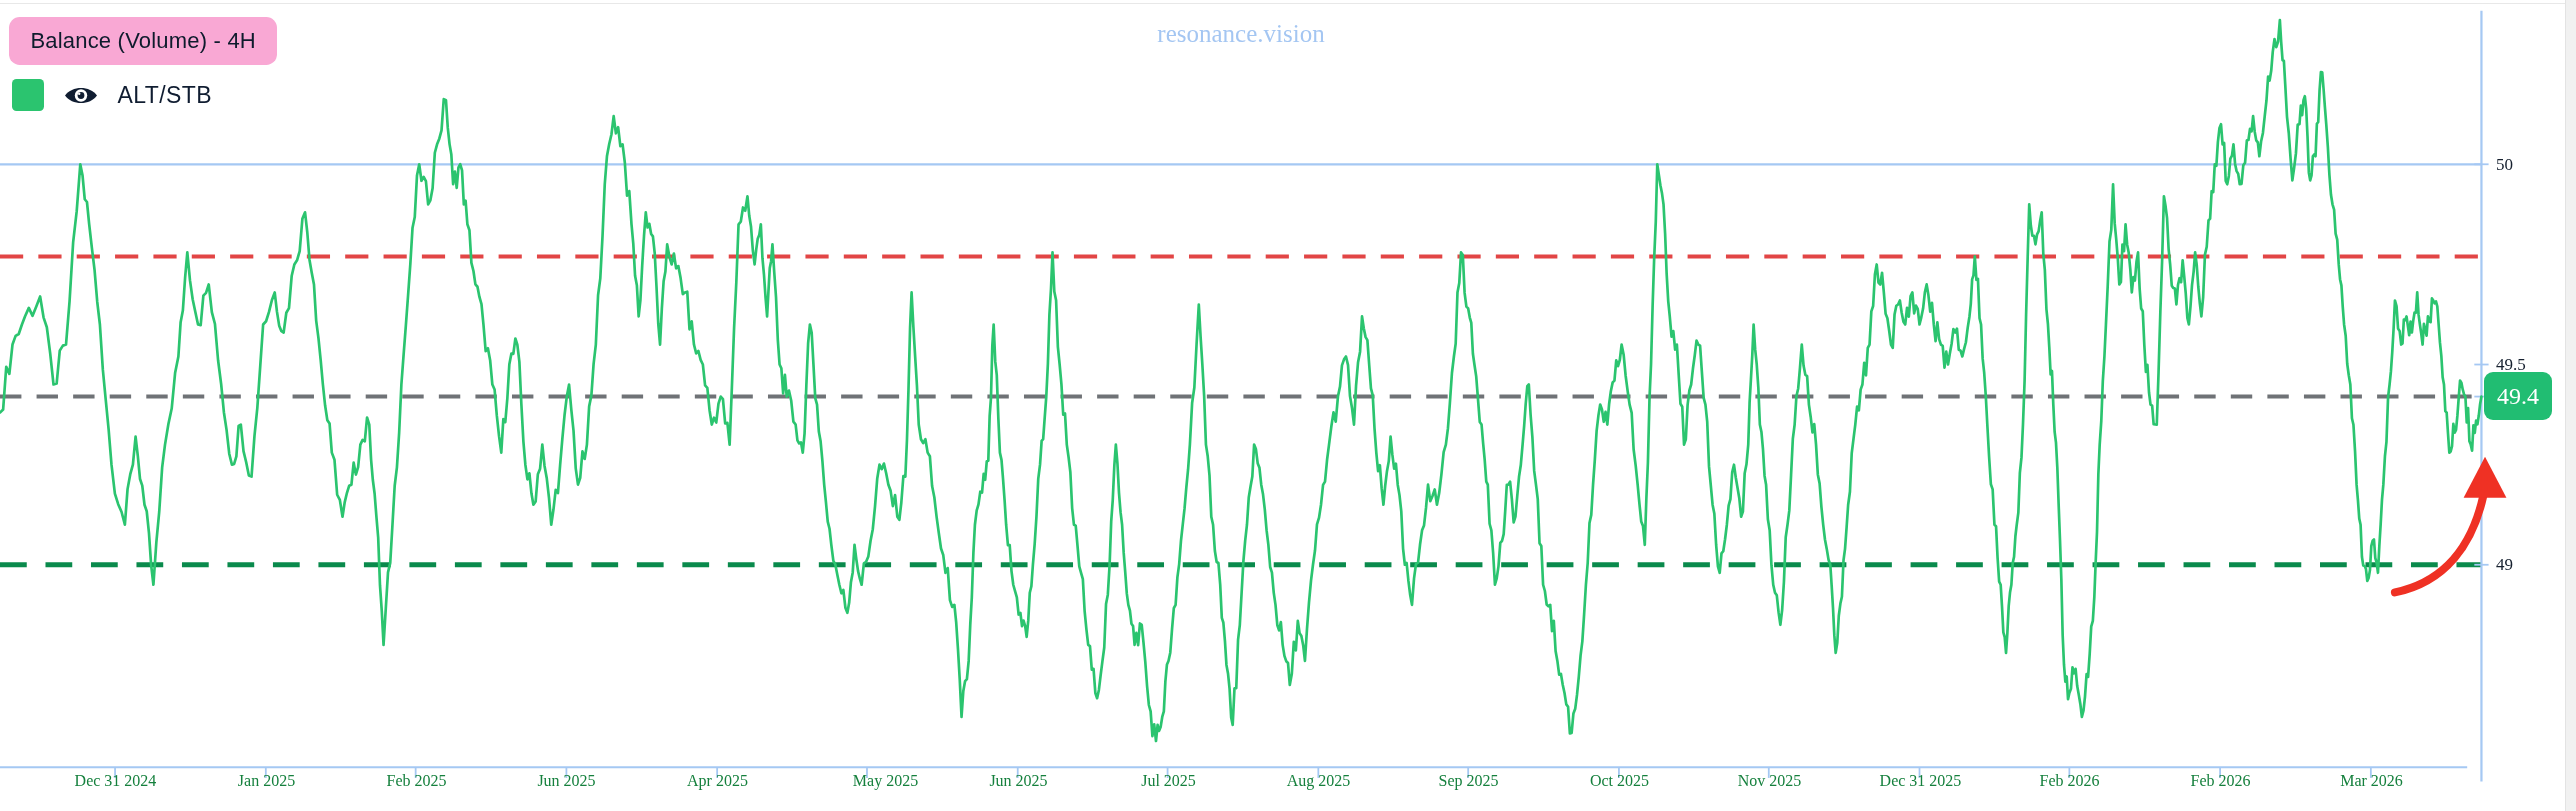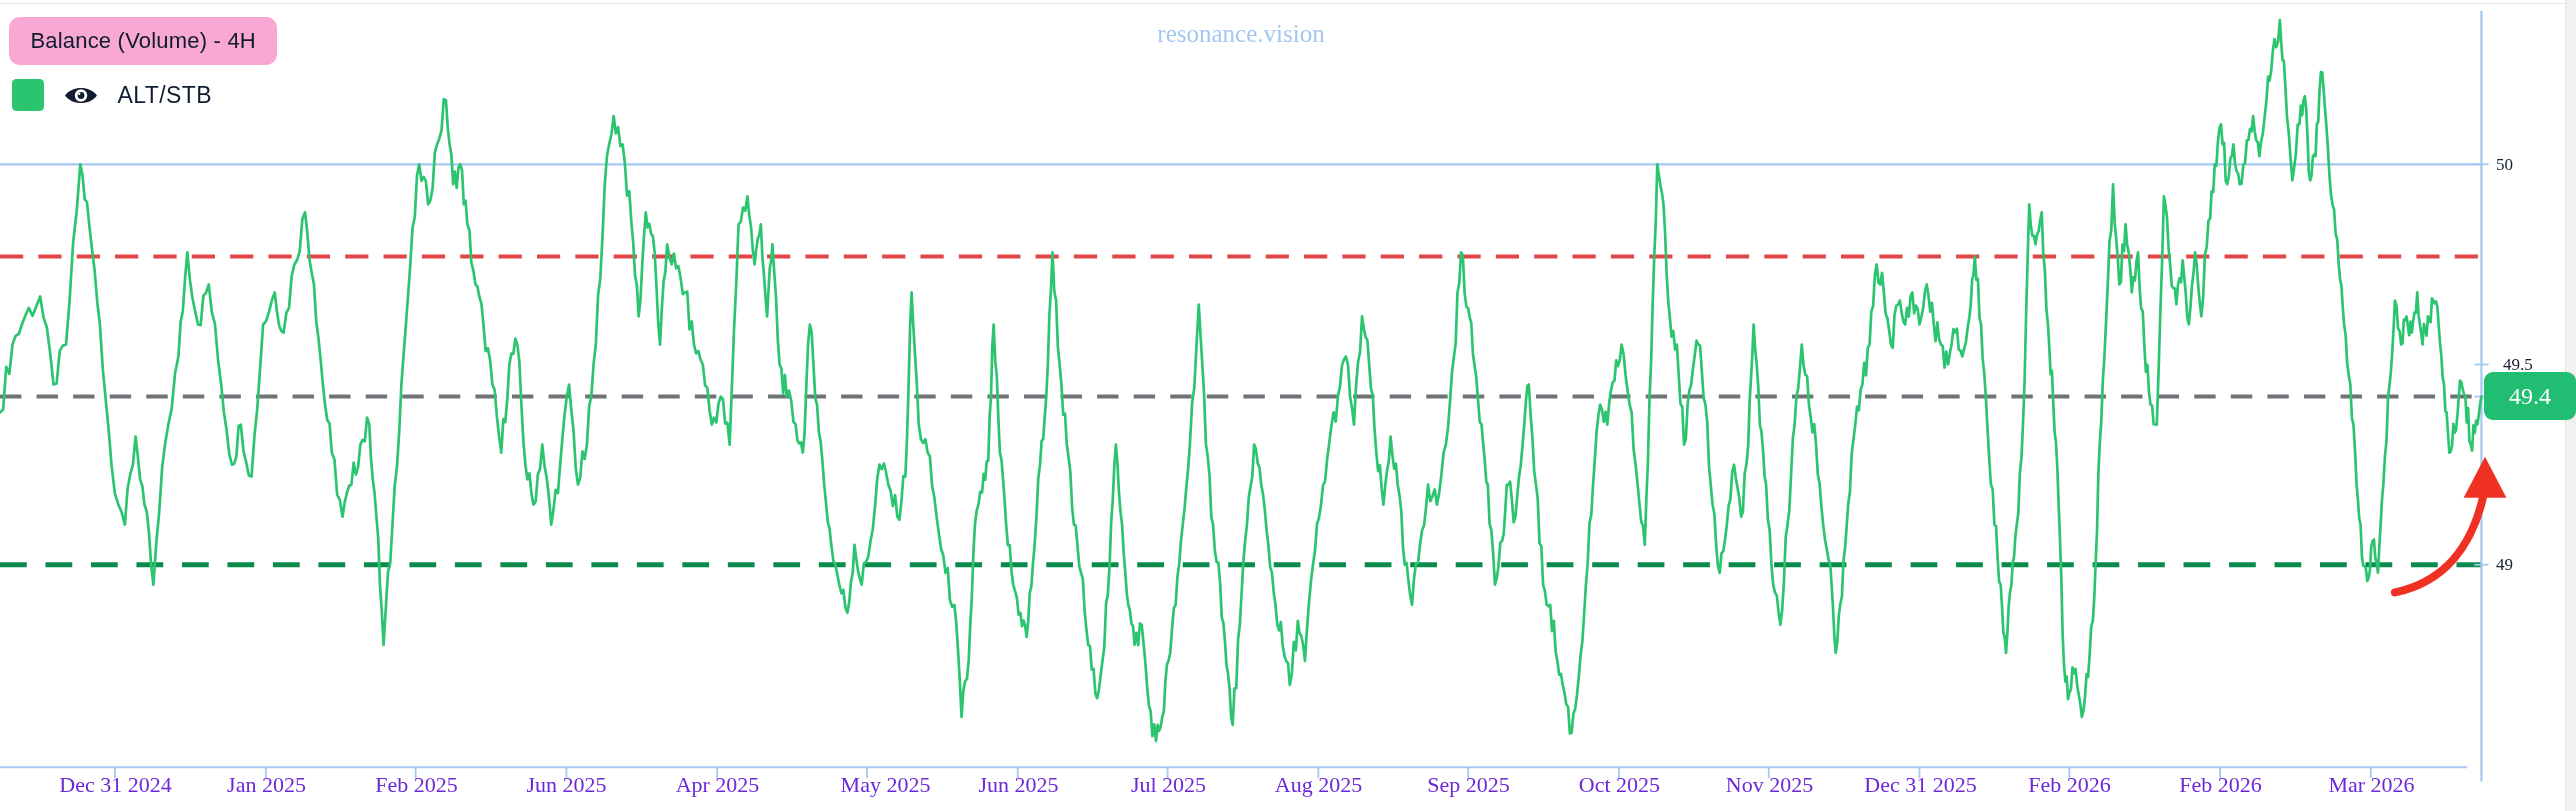--- a/index.html
+++ b/index.html
@@ -11,24 +11,24 @@
               padding:0 21.4px;border-radius:10.7px;background:#f9a8d4;color:#0e1b2c;
               font-size:22px;font-weight:500;letter-spacing:0.2px;}
   .legend{position:absolute;left:11.6px;top:78px;height:34px;display:flex;align-items:center;gap:20px;}
   .swatch{width:32px;height:32px;border-radius:4.5px;}
   .eye{width:34px;height:25px;display:block;}
   .legend-label{font-size:23px;font-weight:500;color:#101d31;letter-spacing:0.4px;}
   .watermark{position:absolute;left:1241px;top:19.6px;transform:translateX(-50%);
              font-family:"Liberation Serif",serif;font-size:25px;color:#a4c6f2;}
   svg.plot{position:absolute;left:0;top:0;}
   .x-label{position:absolute;top:772px;width:143px;margin-left:-71px;text-align:center;
-           font-family:"Liberation Serif",serif;font-size:22px;color:#6d28d9;white-space:nowrap;}
+           font-family:"Liberation Serif",serif;font-size:16px;color:#15803d;white-space:nowrap;}
   .y-label{position:absolute;left:2496px;height:27px;line-height:27px;
            font-family:"Liberation Serif",serif;font-size:17px;color:#16202f;}
-  .price-badge{position:absolute;left:2484px;top:372px;width:92px;height:48px;border-radius:9px;
+  .price-badge{position:absolute;left:2484px;top:372px;width:68px;height:48px;border-radius:9px;
                display:flex;align-items:center;justify-content:center;
                font-family:"Liberation Serif",serif;font-size:24px;color:#ffffff;}
 </style>
 </head>
 <body>
 
 <div id="stage">
 
   <div class="topline"></div>
 
@@ -106,17 +106,17 @@
       <div class="x-label" style="left: 1168px;">Jul 2025</div>
       <div class="x-label" style="left: 1318px;">Aug 2025</div>
       <div class="x-label" style="left: 1468px;">Sep 2025</div>
       <div class="x-label" style="left: 1619px;">Oct 2025</div>
       <div class="x-label" style="left: 1769px;">Nov 2025</div>
       <div class="x-label" style="left: 1920px;">Dec 31 2025</div>
       <div class="x-label" style="left: 2069px;">Feb 2026</div>
       <div class="x-label" style="left: 2220px;">Feb 2026</div>
       <div class="x-label" style="left: 2371px;">Mar 2026</div>
       <div class="y-label" style="top: 151px;">50</div>
-      <div class="y-label" style="top: 351px; margin-left: 7px;">49.5</div>
+      <div class="y-label" style="top: 351px;">49.5</div>
       <div class="y-label" style="top: 551px;">49</div>
     </div>
 </div>
 
 
 </body></html>

